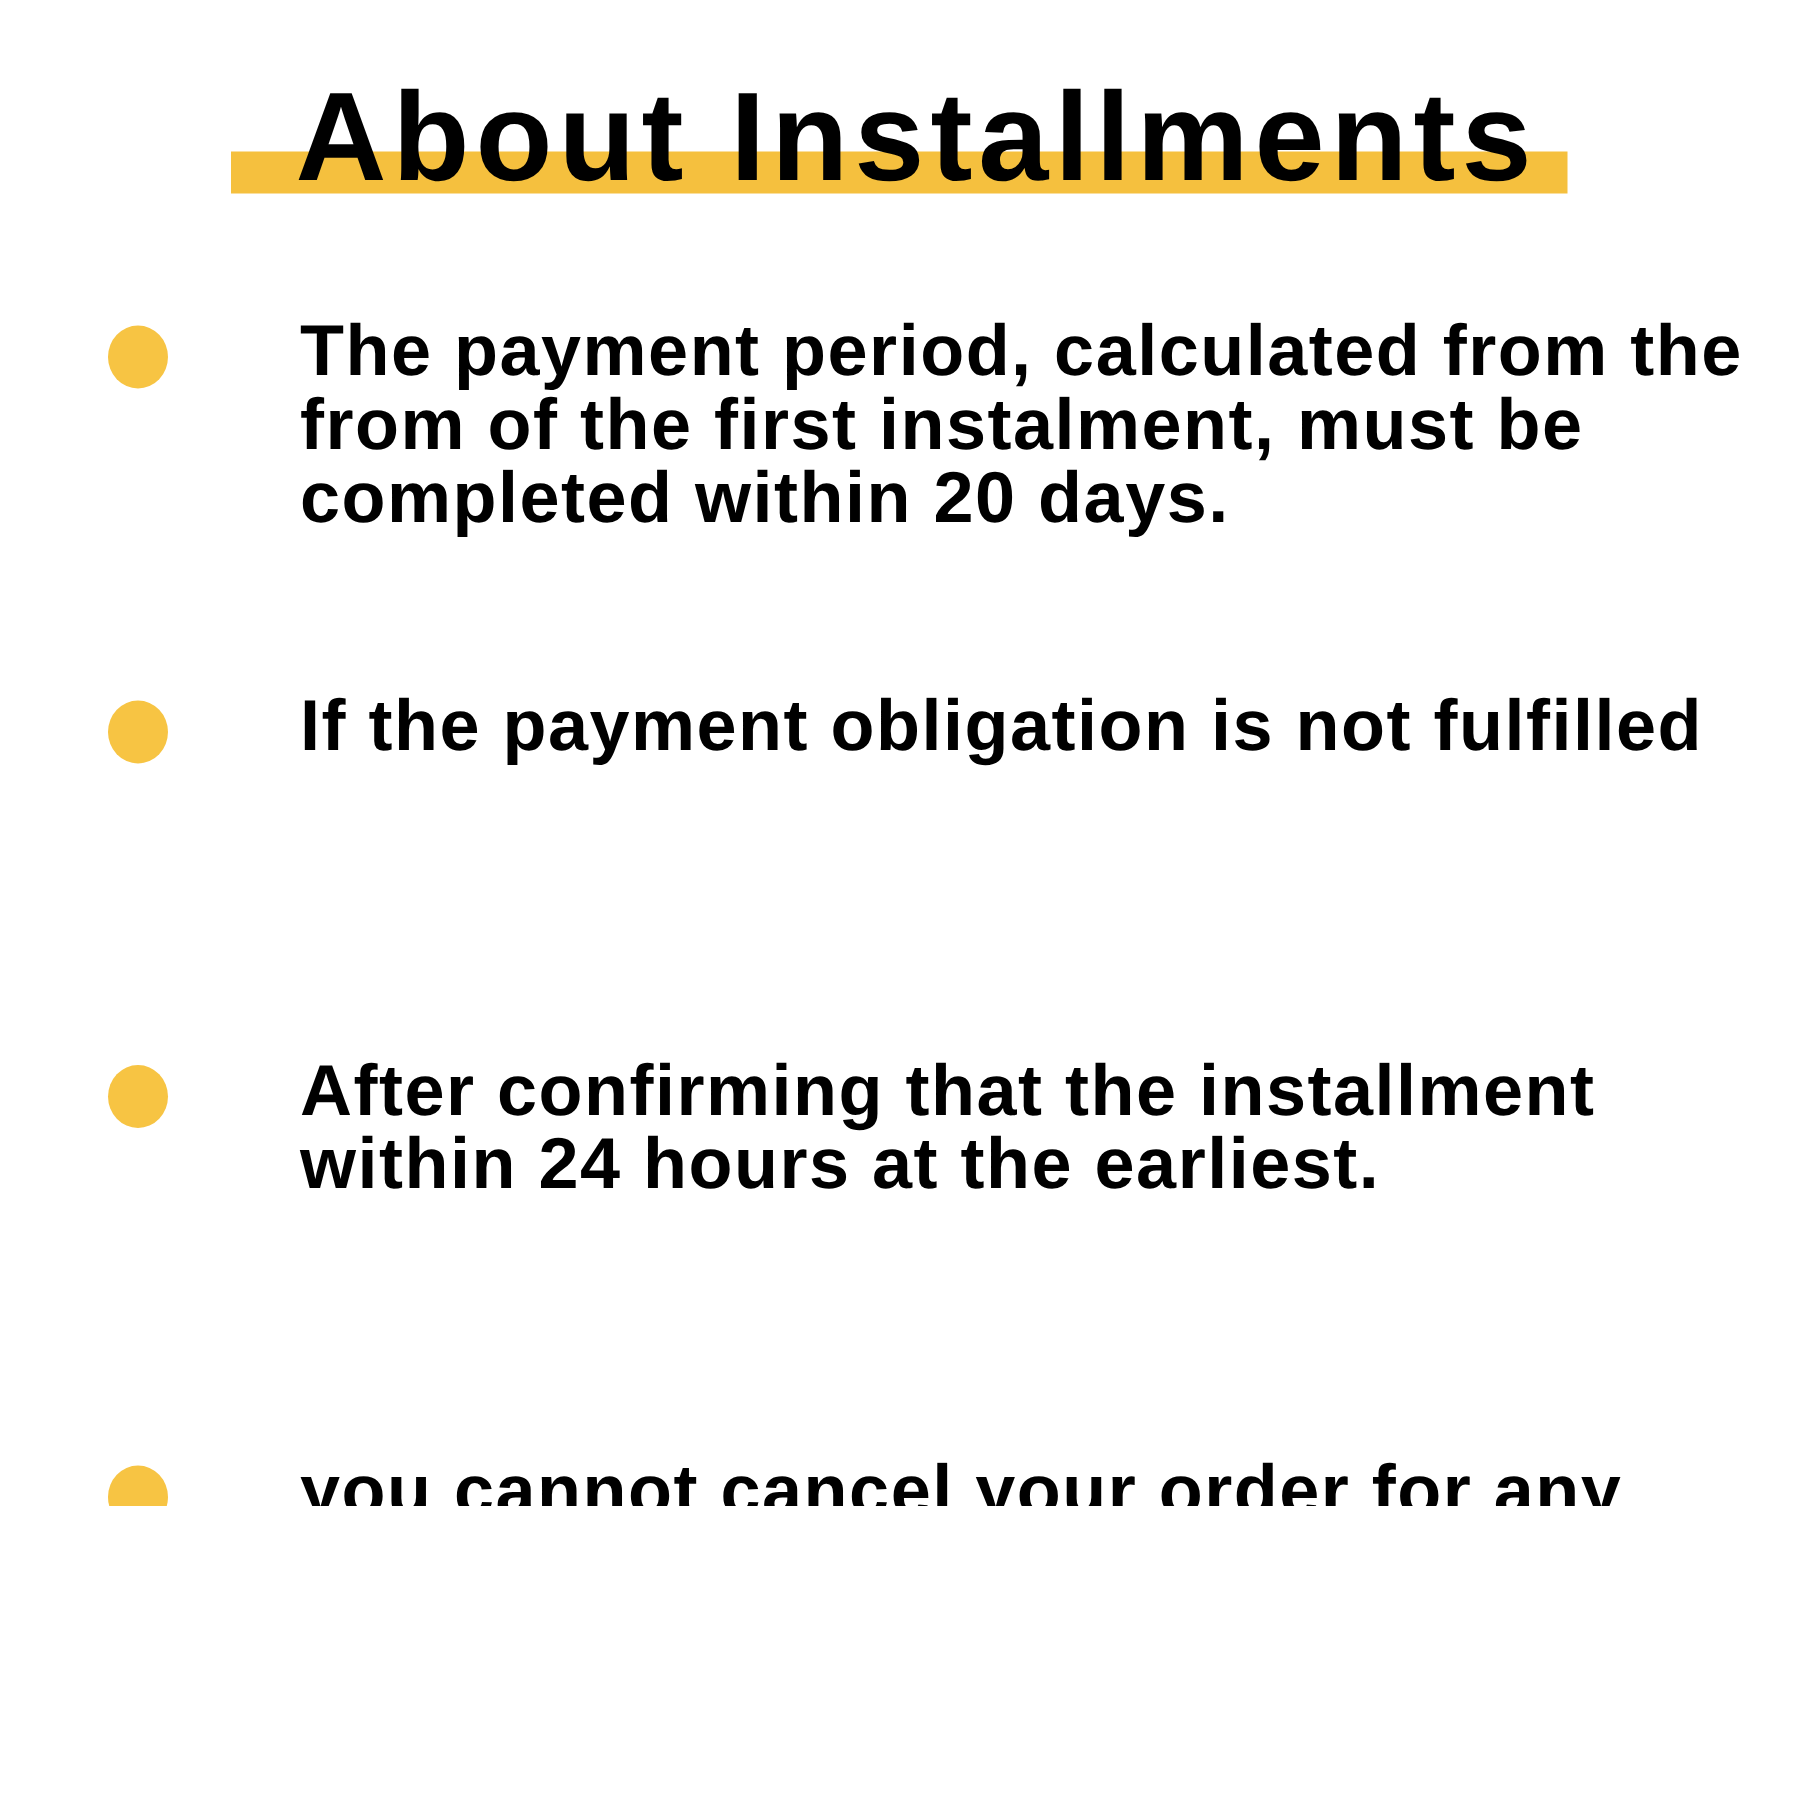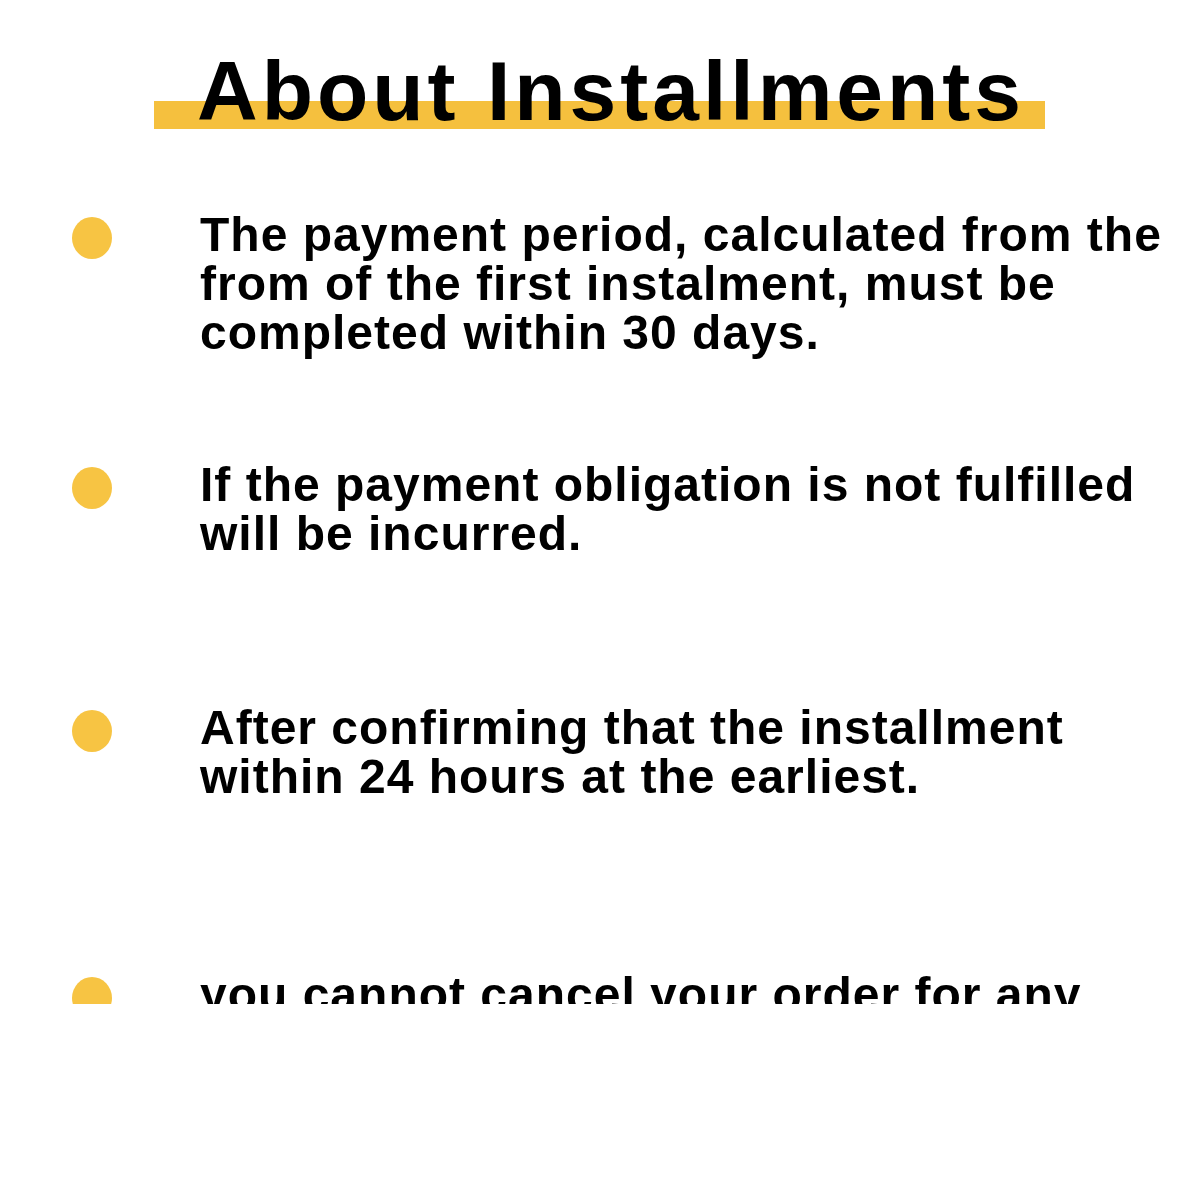--- a/index.html
+++ b/index.html
@@ -79,29 +79,28 @@
   <div class="title-highlight"></div>
   <h1 class="title">About Installments</h1>
 
   <section>
 
     <div class="bullet-item bullet-item-1">
       <span class="dot"></span>
       <div class="lines">
         <div class="line">The payment period, calculated from the</div>
         <div class="line">from of the first instalment, must be</div>
-        <div class="line">completed within 30 days.</div>
+        <div class="line">completed within 20 days.</div>
       </div>
     </div>
 
     <div class="bullet-item bullet-item-2">
       <span class="dot"></span>
       <div class="lines">
         <div class="line">If the payment obligation is not fulfilled</div>
-        <div class="line">will be incurred.</div>
       </div>
     </div>
 
     <div class="bullet-item bullet-item-3">
       <span class="dot"></span>
       <div class="lines">
         <div class="line">After confirming that the installment</div>
         <div class="line">within 24 hours at the earliest.</div>
       </div>
     </div>

